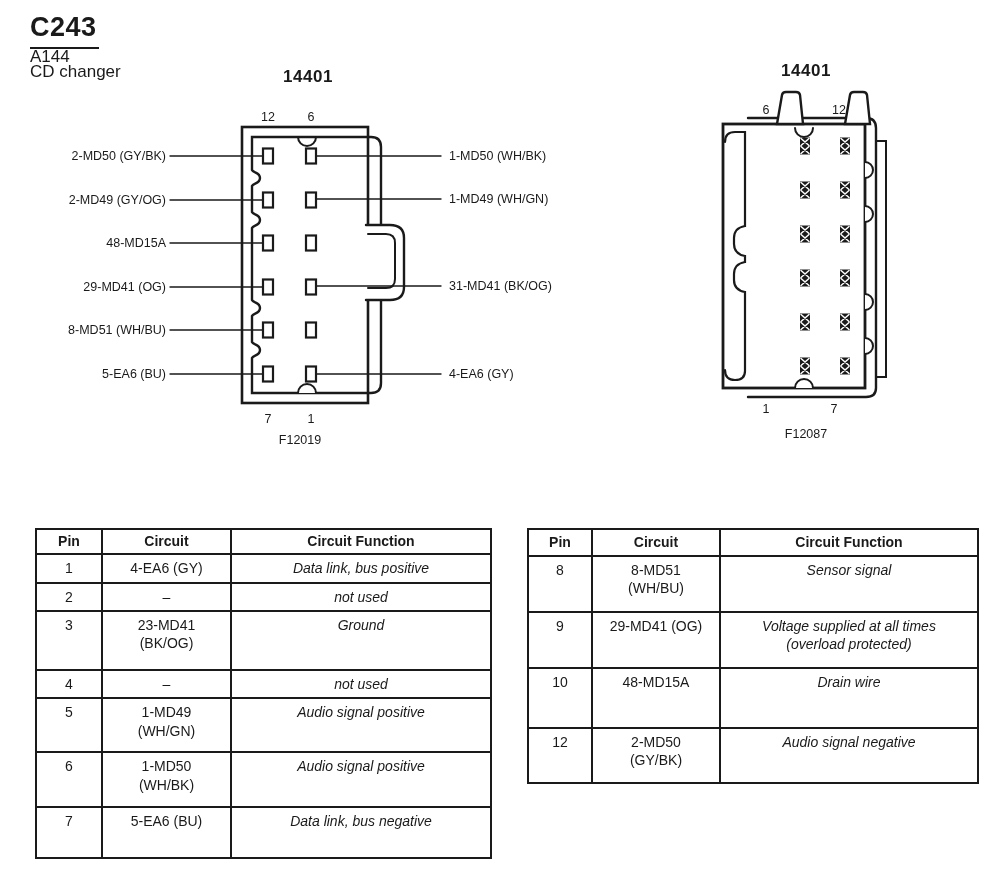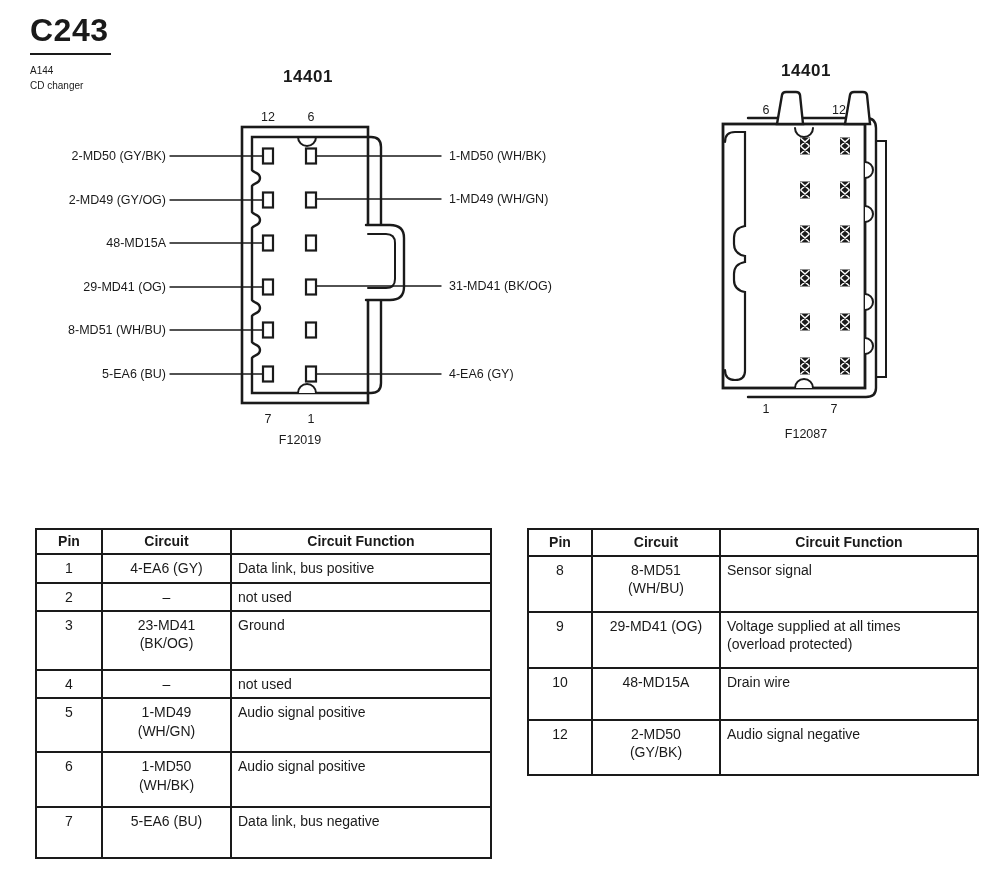--- a/index.html
+++ b/index.html
@@ -1,38 +1,38 @@
 <!DOCTYPE html>
 <html><head>
 <meta charset="utf-8">
 <style>
   html,body{margin:0;padding:0;background:#fff;}
   body{width:1008px;height:877px;position:relative;font-family:"Liberation Sans",sans-serif;color:#1a1a1a;}
   .page{position:absolute;inset:0;background:#fff;}
 
   
   .hdr{position:absolute;left:30px;top:12px;}
-  .hdr .cid{font-size:32px;font-weight:bold;letter-spacing:.5px;border-bottom:2px solid #1a1a1a;padding:0 2px 4px 0;display:inline-block;}
-  .hdr .sub{font-size:10px;line-height:15px;margin-top:8px;}
+  .hdr .cid{font-size:27px;font-weight:bold;letter-spacing:.5px;border-bottom:2px solid #1a1a1a;padding:0 2px 4px 0;display:inline-block;}
+  .hdr .sub{font-size:17px;line-height:15px;}
 
   
   svg.diagram{position:absolute;left:0;top:0;}
   svg text{fill:#1a1a1a;font-family:"Liberation Sans",sans-serif;}
   .lbl{font-size:12.5px;}
   .num{font-size:12.5px;}
   .cap{font-size:12.5px;}
   .part{font-size:17px;font-weight:bold;letter-spacing:.5px;}
 
   
   table.pinout{border-collapse:collapse;table-layout:fixed;position:absolute;background:#fff;}
   table.pinout td,table.pinout th{border:2px solid #1a1a1a;font-size:14px;vertical-align:top;padding:4px 6px;line-height:1.3;}
   table.pinout th{font-weight:bold;vertical-align:middle;padding:2px 4px;}
   td.c-pin{text-align:center;}
   td.c-circuit{text-align:center;white-space:pre-line;}
-  td.c-func{text-align:left;padding-left:12px;white-space:pre-line;}
+  td.c-func{text-align:center;padding-left:12px;white-space:pre-line;font-style:italic;}
   #tableL{left:35px;top:528px;width:455px;}
   #tableR{left:527px;top:528px;width:450px;}
 </style>
 </head>
 <body>
 
 <div class="page">
 
   <div class="hdr">
     <div class="cid">C243</div>
@@ -244,21 +244,21 @@
         <td class="c-circuit">8-MD51
 (WH/BU)</td>
         <td class="c-func">Sensor signal</td>
       </tr>
       <tr style="height:56px">
         <td class="c-pin">9</td>
         <td class="c-circuit">29-MD41 (OG)</td>
         <td class="c-func">Voltage supplied at all times
 (overload protected)</td>
       </tr>
-      <tr style="height:52px">
+      <tr style="height:60px">
         <td class="c-pin">10</td>
         <td class="c-circuit">48-MD15A</td>
         <td class="c-func">Drain wire</td>
       </tr>
       <tr style="height:55px">
         <td class="c-pin">12</td>
         <td class="c-circuit">2-MD50
 (GY/BK)</td>
         <td class="c-func">Audio signal negative</td>
       </tr>

